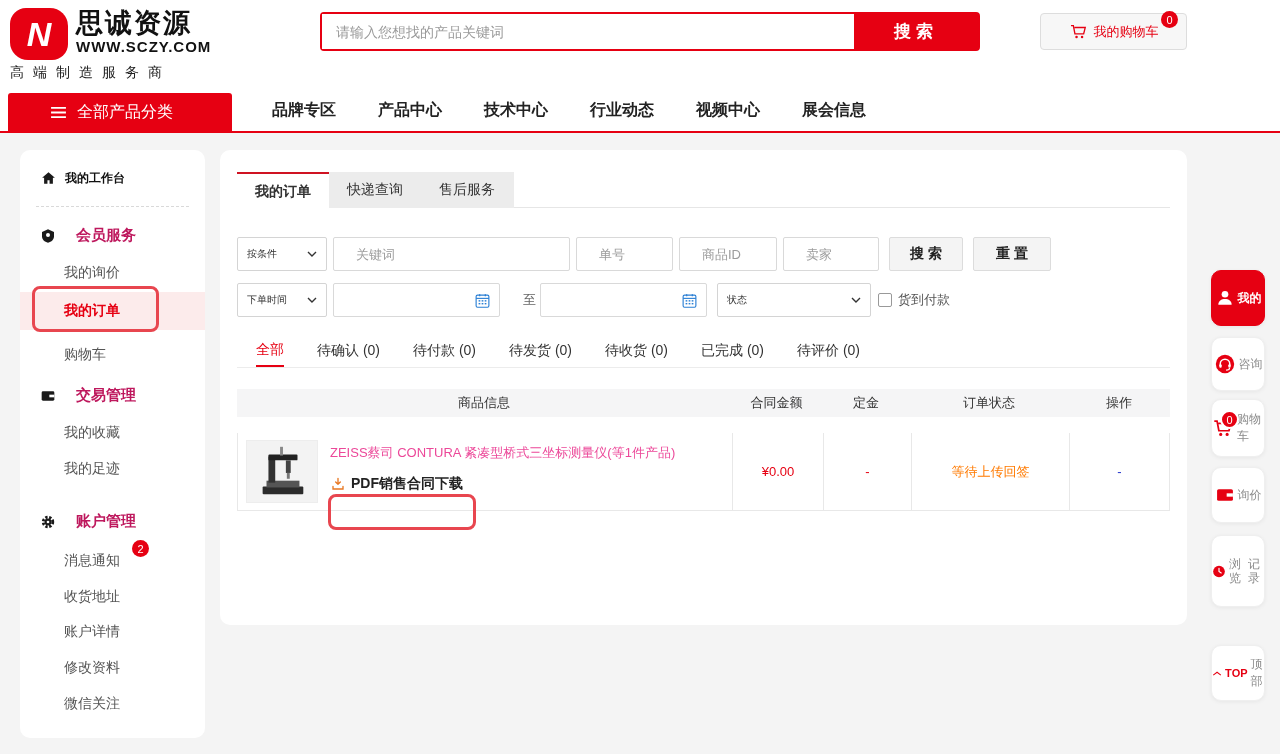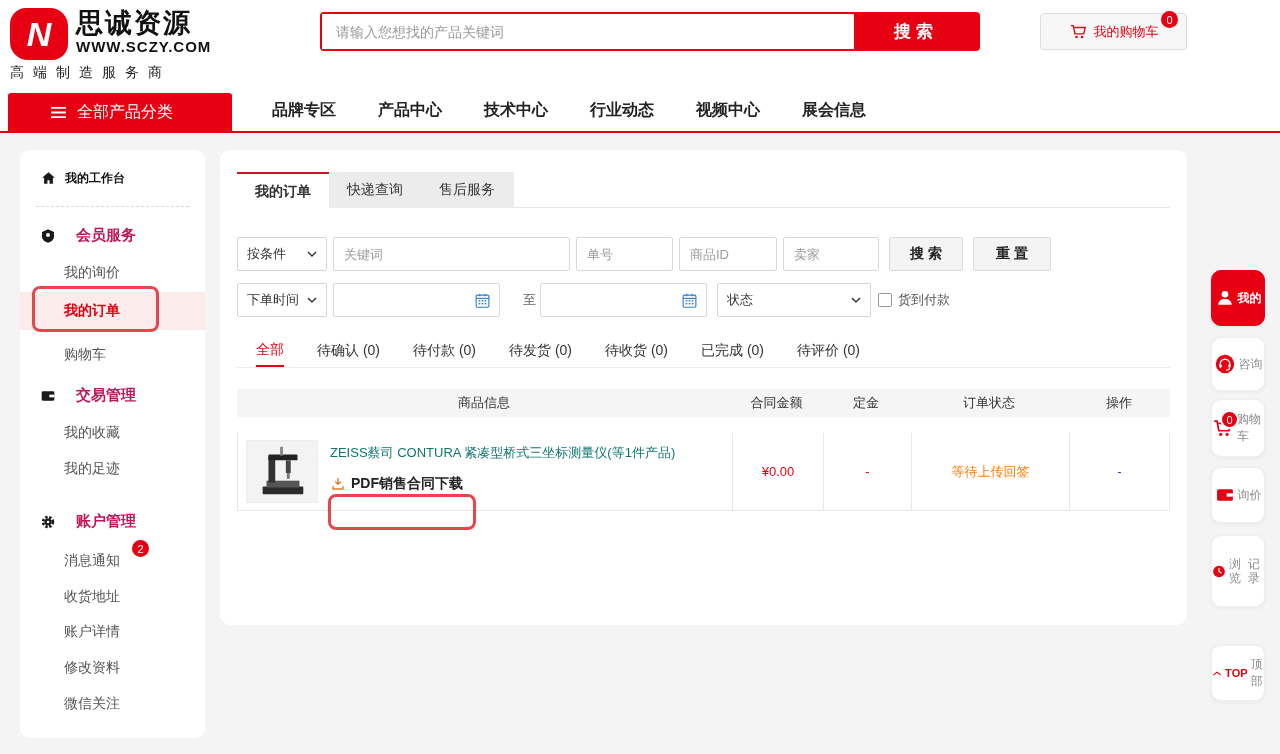--- a/index.html
+++ b/index.html
@@ -40,22 +40,22 @@
 
   
   .main-card{position:absolute;left:220px;top:150px;width:967px;height:475px;background:#fff;border-radius:10px;z-index:6}
   .tabs-row{position:absolute;left:17px;right:17px;top:22px;height:36px;border-bottom:1px solid #e6e6e6}
   .tab-strip{display:flex;width:277px;height:36px;background:#ececec}
   .tab{width:92px;display:flex;align-items:center;justify-content:center;font-size:14px;color:#333;cursor:pointer}
   .tab.active{background:#fff;border-top:2px solid #cf1322;font-weight:bold;height:37px}
 
   .frow1{position:absolute;left:17px;top:87px;height:34px;right:17px}
   .frow2{position:absolute;left:17px;top:133px;height:34px;right:17px}
-  .sel{position:absolute;height:34px;border:1px solid #d4d4d4;border-radius:2px;background:#fff;display:flex;align-items:center;justify-content:space-between;padding:8px 9px;font-size:13px;color:#333;cursor:pointer}
-  .fin{position:absolute;height:34px;border:1px solid #d9d9d9;border-radius:2px;padding:0 10px;font-size:13px;color:#333;outline:none;font-family:inherit}
+  .sel{position:absolute;height:34px;border:1px solid #d4d4d4;border-radius:2px;background:#fff;display:flex;align-items:center;justify-content:space-between;padding:8px 9px;font-size:10px;color:#333;cursor:pointer}
+  .fin{position:absolute;height:34px;border:1px solid #d9d9d9;border-radius:2px;padding:0 22px;font-size:13px;color:#333;outline:none;font-family:inherit}
   .fin::placeholder{color:#9c9c9c}
   .fbtn{position:absolute;height:34px;background:#f4f4f4;border:1px solid #dcdcdc;border-radius:2px;font-size:14px;color:#222;font-weight:bold;cursor:pointer;font-family:inherit}
   .datebox{position:absolute;height:34px;border:1px solid #d9d9d9;border-radius:2px;background:#fff;display:flex;align-items:center;justify-content:flex-end;padding-right:8px;cursor:text}
   .to-label{position:absolute;left:286px;top:8px;font-size:13px;color:#666}
   .cod{position:absolute;left:641px;top:8px;display:flex;align-items:center;gap:6px;font-size:13px;color:#555;cursor:pointer}
   .cb{width:14px;height:14px;border:1px solid #999;border-radius:2px;background:#fff}
 
   .status-tabs{position:absolute;left:17px;right:17px;top:185px;height:33px;border-bottom:1px solid #ececec;display:flex;align-items:stretch;gap:33px;padding-left:19px;font-size:14px}
   .st-item{display:flex;align-items:center;color:#333;cursor:pointer;white-space:nowrap}
   .st-item.active{color:#e60012;border-bottom:2px solid #e60012}
@@ -68,21 +68,21 @@
   .og-head{height:34px;background:#ebebeb;display:flex;align-items:center;padding:0 12px;font-size:13px;color:#333}
   .og-no{margin-left:14px}
   .og-bubble{margin-left:68px;cursor:pointer;display:flex}
   .og-detail{margin-left:auto;cursor:pointer;color:#222}
   .og-row{display:flex;background:#fff;border:1px solid #e8e8e8;border-top:none;height:78px;font-size:13px}
   .og-row>div{display:flex;align-items:center;justify-content:center}
   .og-row .c2,.og-row .c3,.og-row .c4,.og-row .c5{border-left:1px solid #e8e8e8}
   .cell-prod{justify-content:flex-start !important;align-items:flex-start !important;padding:7px 0 7px 8px}
   .prod-img{width:72px;height:63px;background:#f3f3f3;border:1px solid #ededed;flex:0 0 auto;cursor:pointer}
   .prod-info{margin-left:12px;padding-top:4px}
-  .prod-name{font-size:13px;color:#0f766e;cursor:pointer}
+  .prod-name{font-size:13px;color:#ec4899;cursor:pointer}
   .pdf-link{margin-top:13px;display:flex;align-items:center;gap:5px;font-size:14px;font-weight:bold;color:#222;cursor:pointer}
   .amt{color:#e60012}
   .dep{color:#e60012}
   .stat{color:#ff7a00}
   .act{color:#2233cc}
 
   
   .floatbar{position:absolute;left:1211px;top:0;width:56px;height:754px;z-index:30}
   .fb-item{position:absolute;left:0;width:54px;background:#fff;border:1px solid #efefef;border-radius:10px;box-shadow:0 1px 4px rgba(0,0,0,.06);display:flex;flex-direction:row;align-items:center;justify-content:center;gap:3px;font-size:12px;color:#8a8a8a;cursor:pointer}
   .fb-mine{top:270px;height:56px;background:#e60012;border-color:#e60012;color:#fff;font-weight:bold}

